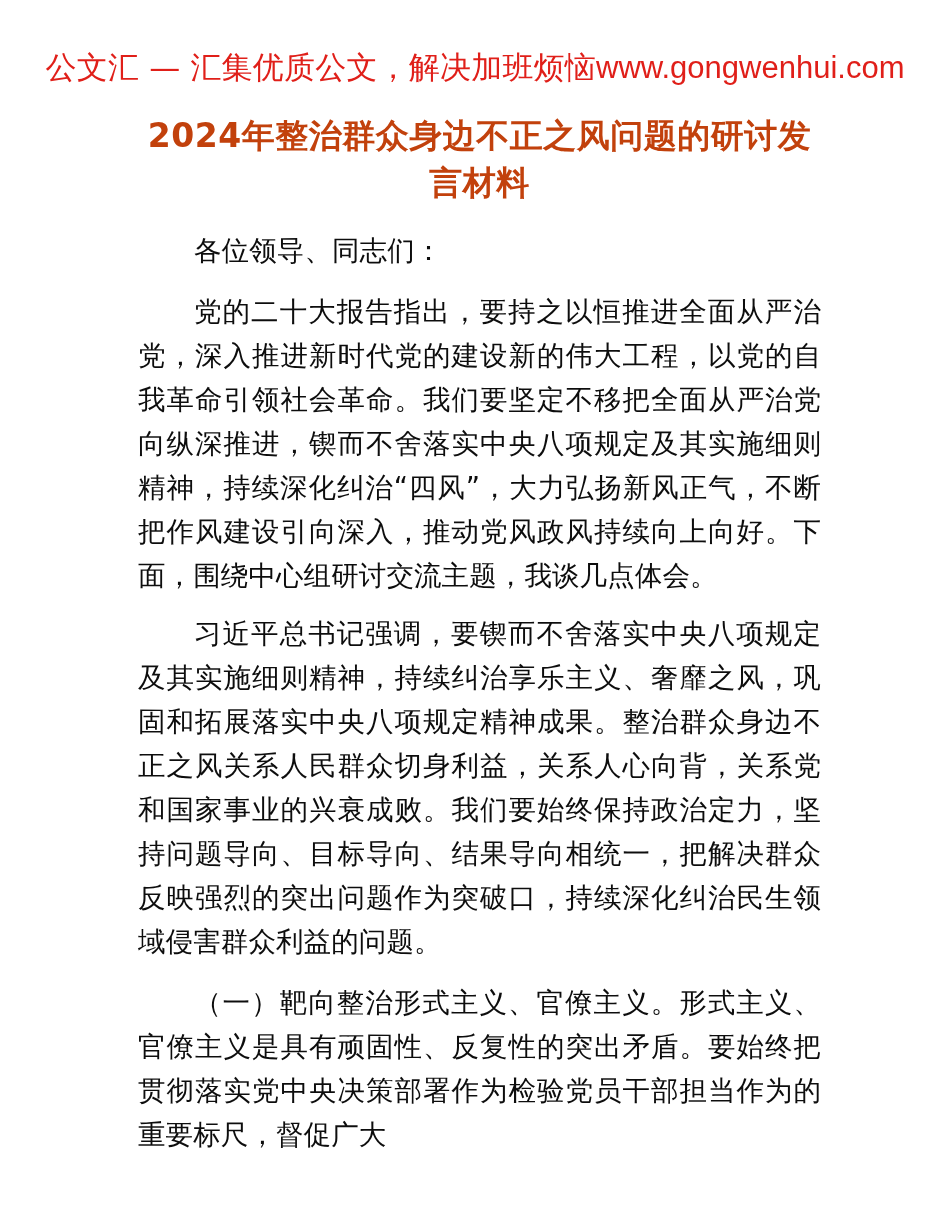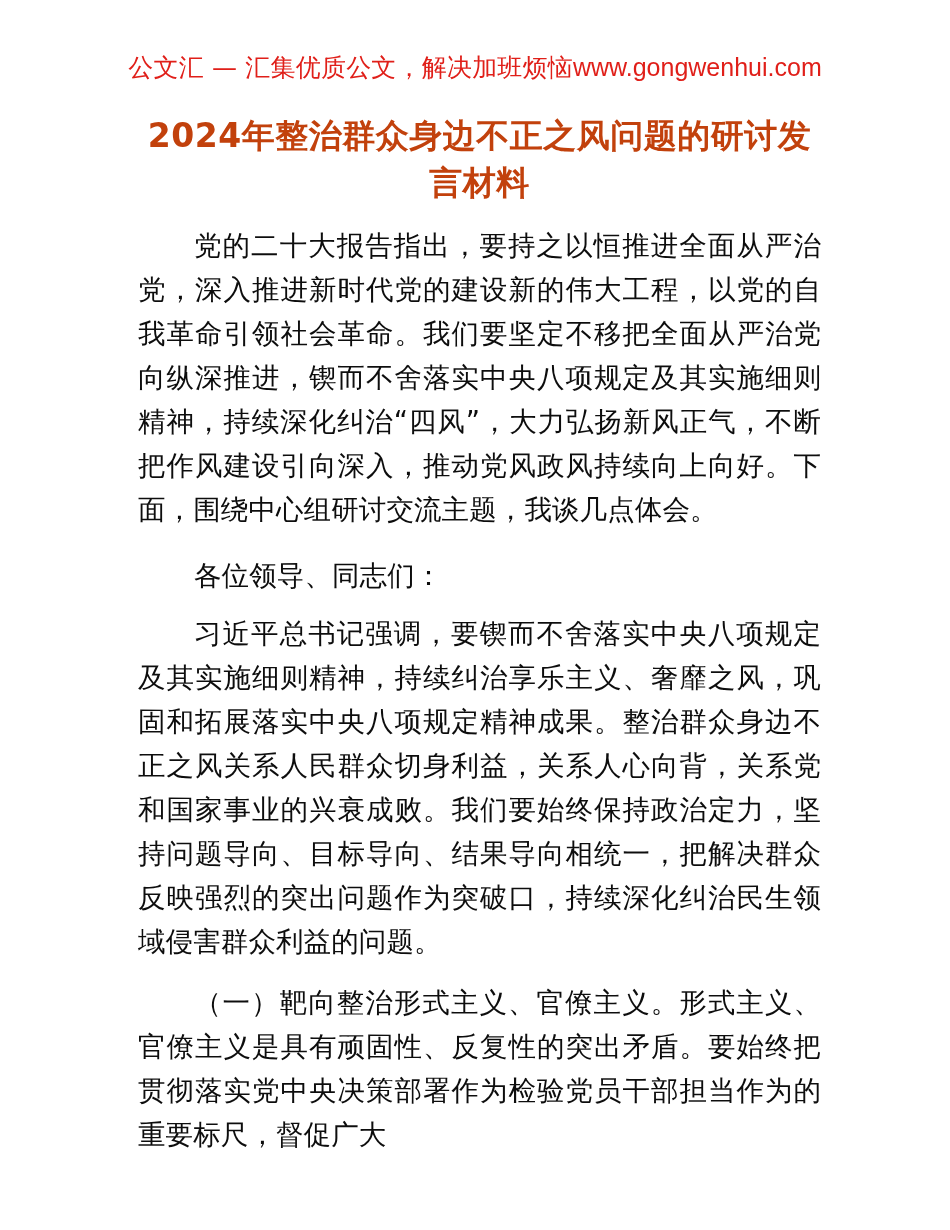--- a/index.html
+++ b/index.html
@@ -25,21 +25,21 @@
 
   
   .site-header {
     position:absolute;
     top:53px;
     left:0;
     width:950px;
     text-align:center;
     white-space:nowrap;
     color:#e01f19;
-    font-size:25px;
+    font-size:31px;
     line-height:28px;
     letter-spacing:0.2px;
   }
   .site-header .cn { font-family:"DejaVu Sans",sans-serif; }
   .site-header .url {
     font-family:"Liberation Sans","DejaVu Sans",sans-serif;
     letter-spacing:0px;
   }
 
   
@@ -83,23 +83,23 @@
 <div id="page">
 
   <div class="site-header">
     <span class="cn">公文汇 — 汇集优质公文，解决加班烦恼</span><span class="url">www.gongwenhui.com</span>
   </div>
 
   <div class="doc">
 
     <div class="doc-title">2024年整治群众身边不正之风问题的研讨发言材料</div>
 
+    <div class="para after-title">各位领导、同志们：</div>
+
     <div class="para">党的二十大报告指出，要持之以恒推进全面从严治党，深入推进新时代党的建设新的伟大工程，以党的自我革命引领社会革命。我们要坚定不移把全面从严治党向纵深推进，锲而不舍落实中央八项规定及其实施细则精神，持续深化纠治“四风”，大力弘扬新风正气，不断把作风建设引向深入，推动党风政风持续向上向好。下面，围绕中心组研讨交流主题，我谈几点体会。</div>
-
-    <div class="para after-title">各位领导、同志们：</div>
 
 
     <div class="para tight">习近平总书记强调，要锲而不舍落实中央八项规定及其实施细则精神，持续纠治享乐主义、奢靡之风，巩固和拓展落实中央八项规定精神成果。整治群众身边不正之风关系人民群众切身利益，关系人心向背，关系党和国家事业的兴衰成败。我们要始终保持政治定力，坚持问题导向、目标导向、结果导向相统一，把解决群众反映强烈的突出问题作为突破口，持续深化纠治民生领域侵害群众利益的问题。</div>
 
     <div class="para">（一）靶向整治形式主义、官僚主义。形式主义、官僚主义是具有顽固性、反复性的突出矛盾。要始终把贯彻落实党中央决策部署作为检验党员干部担当作为的重要标尺，督促广大</div>
 
   </div>
 
 </div>
 

